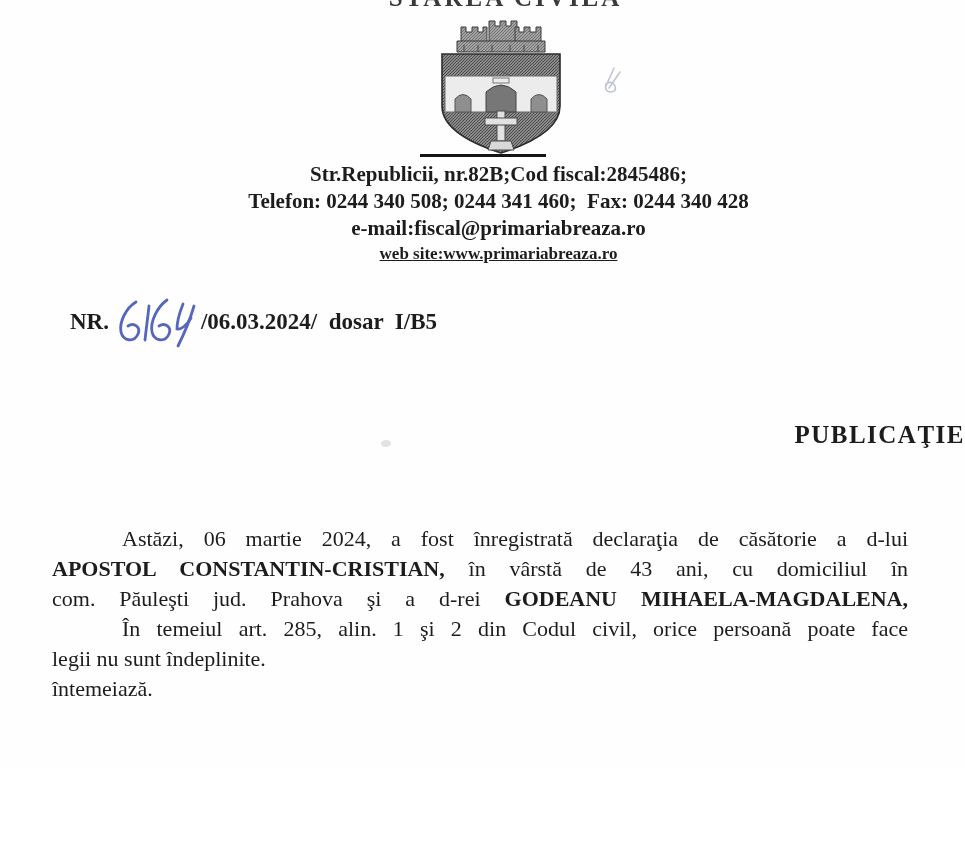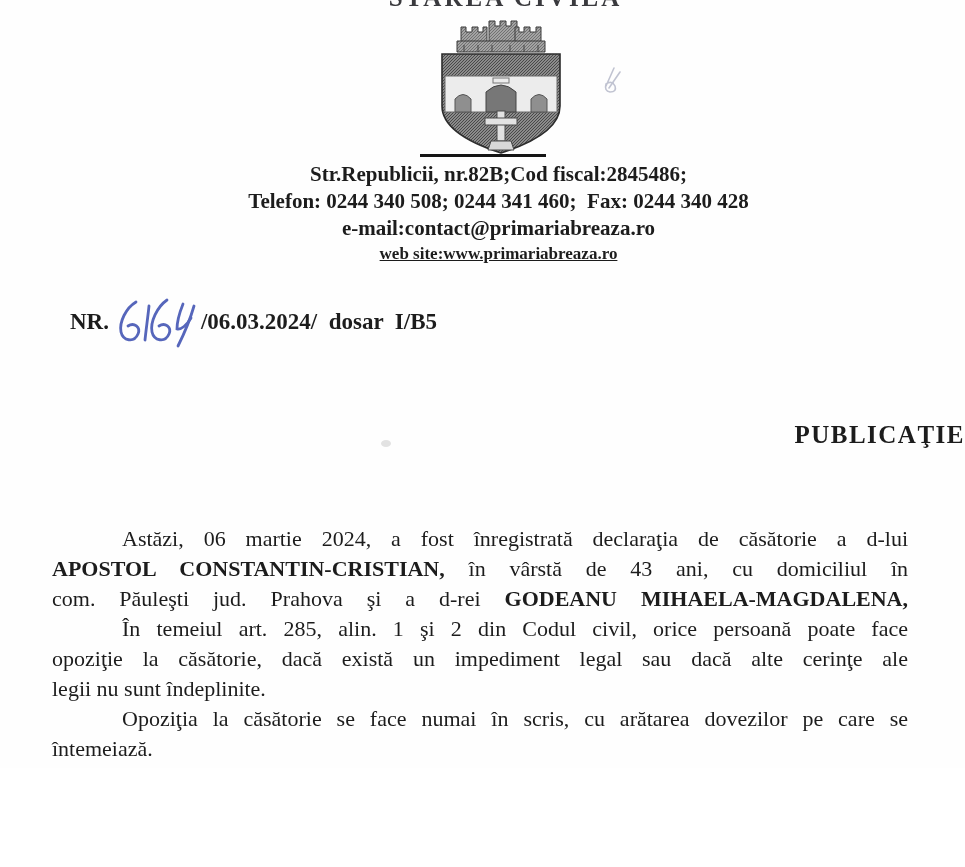--- a/index.html
+++ b/index.html
@@ -94,21 +94,21 @@
     <svg width="40" height="50" viewBox="0 0 40 50">
       <path d="M22,8 L14,26 M28,12 L17,28 M14,24 q6,-4 9,2 q2,6 -5,6 q-6,-1 -4,-8" fill="none" stroke="#8f94ad" stroke-width="1.6" stroke-linecap="round"></path>
     </svg>
   </div>
 
   <div class="emblem-rule"></div>
 
   <div class="address">
     <div class="ln">Str.Republicii, nr.82B;Cod fiscal:2845486;</div>
     <div class="ln">Telefon: 0244 340 508; 0244 341 460;  Fax: 0244 340 428</div>
-    <div class="ln">e-mail:contact@primariabreaza.ro</div>
+    <div class="ln">e-mail:fiscal@primariabreaza.ro</div>
     <div class="ln ln-small">web site:www.primariabreaza.ro</div>
   </div>
 
   <div class="nr-line">
     <span class="nr-label">NR.</span>
     <span class="nr-hand" aria-label="6164">
       <svg width="92" height="52" viewBox="0 0 92 52">
         <g fill="none" stroke="#4456b4" stroke-width="2.8" stroke-linecap="round" opacity="0.9">
           <path d="M21,6 C11,12 4,26 6,36 C8,45 19,47 23,38 C26,31 19,26 13,30"></path>
           <path d="M34,10 C33,20 31,34 30,44"></path>
@@ -122,23 +122,21 @@
   </div>
 
   <div class="doc-title">PUBLICAŢIE</div>
   <div class="speck"></div>
 
   <div class="body-text">
       <div class="body-line just indent"><span>Astăzi, 06 martie 2024, a fost înregistrată declaraţia de căsătorie a d-lui</span></div>
       <div class="body-line just"><span class="b">APOSTOL CONSTANTIN-CRISTIAN,</span><span> în vârstă de 43 ani, cu domiciliul în</span></div>
       <div class="body-line just"><span>com. Păuleşti jud. Prahova şi a d-rei </span><span class="b">GODEANU MIHAELA-MAGDALENA,</span></div>
       <div class="body-line just indent"><span>În temeiul art. 285, alin. 1 şi 2 din Codul civil, orice persoană poate face</span></div>
-      <div class="body-line just"><span>opoziţie la căsătorie, dacă există un impediment legal sau dacă alte cerinţe ale</span></div>
       <div class="body-line nojust"><span>legii nu sunt îndeplinite.</span></div>
-      <div class="body-line just indent"><span>Opoziţia la căsătorie se face numai în scris, cu arătarea dovezilor pe care se</span></div>
       <div class="body-line nojust"><span>întemeiază.</span></div>
     </div>
 
   <div class="stamp">
     <svg width="270" height="47" viewBox="0 0 270 47">
       <defs>
         <path id="stampArc" d="M 178,50 A 122 122 0 0 0 32,50" fill="none"></path>
       </defs>
       <g stroke="#5b68bb" fill="none" opacity="0.85">
         <circle cx="158" cy="80" r="57" stroke-width="1.5"></circle>

